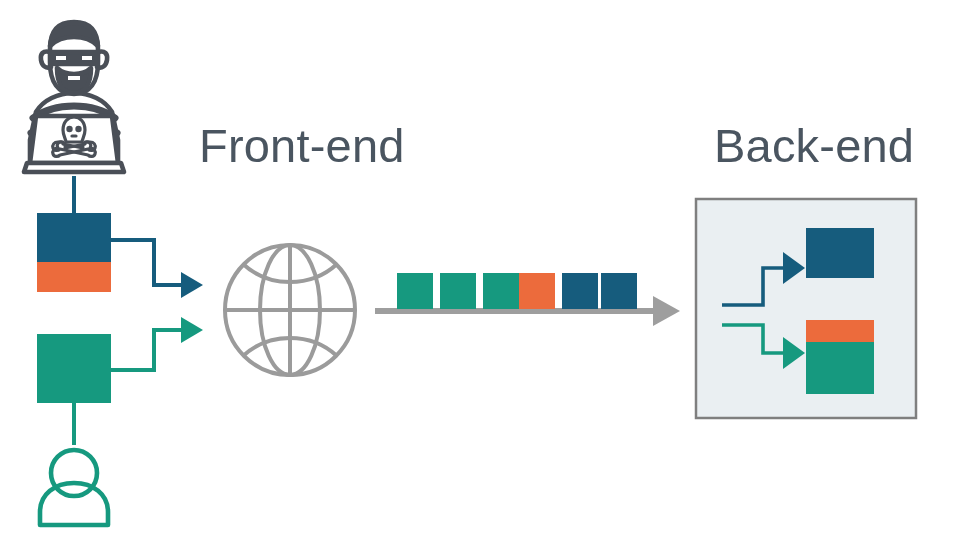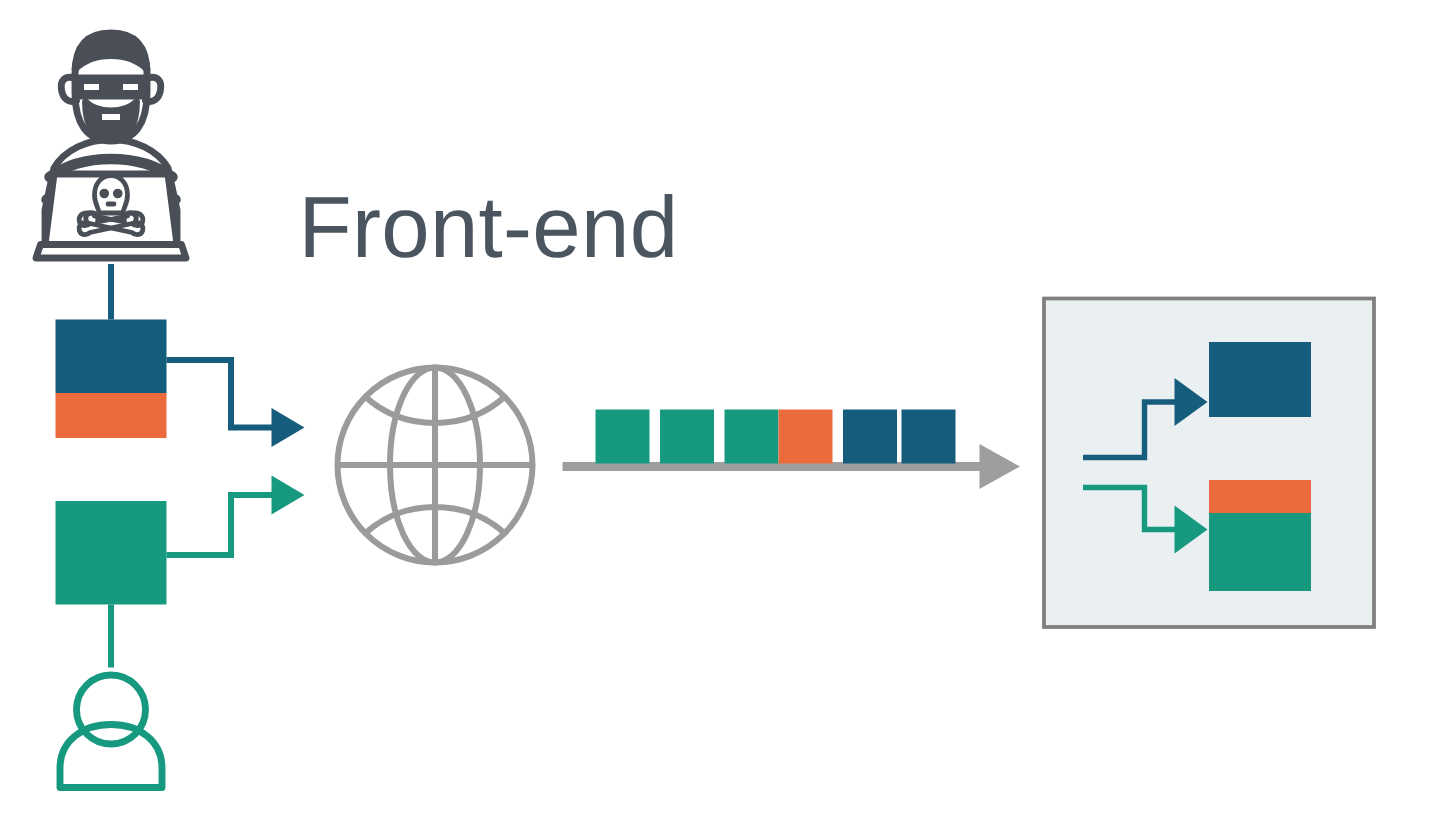--- a/index.html
+++ b/index.html
@@ -20,36 +20,37 @@
   .layer {
     position: absolute;
     left: 0;
     top: 0;
     width: 962px;
     height: 543px;
   }
   .label {
     position: absolute;
     color: #4a5560;
-    font-size: 58px;
+    font-size: 47px;
     font-weight: 400;
     letter-spacing: 0.2px;
     white-space: nowrap;
     font-family: "Liberation Sans", sans-serif;
   }
   #label-frontend { left: 199px; top: 118px; }
   #label-backend  { left: 714px; top: 118px; }
 </style>
 </head>
 <body>
 
 <div id="diagram-root">
 
   <div class="label" id="label-frontend">Front-end</div>
 
+  <div class="label" id="label-backend">Back-end</div>
 
   <svg class="layer" viewBox="0 0 962 543" width="962" height="543">
 
     <g fill="none" stroke="#4A4F57" stroke-width="4.6" stroke-linecap="round" stroke-linejoin="round">
 
       <path d="M50 49 C50 31 58 22 74 22 C90 22 98 31 98 49
                L98 62 C98 82 90 94 74 94 C58 94 50 82 50 62 Z"></path>
 
       <path d="M50 52 C43 50 40 54 41 60 C42 66 46 69 51 67"></path>
       <path d="M98 52 C105 50 108 54 107 60 C106 66 102 69 97 67"></path>

